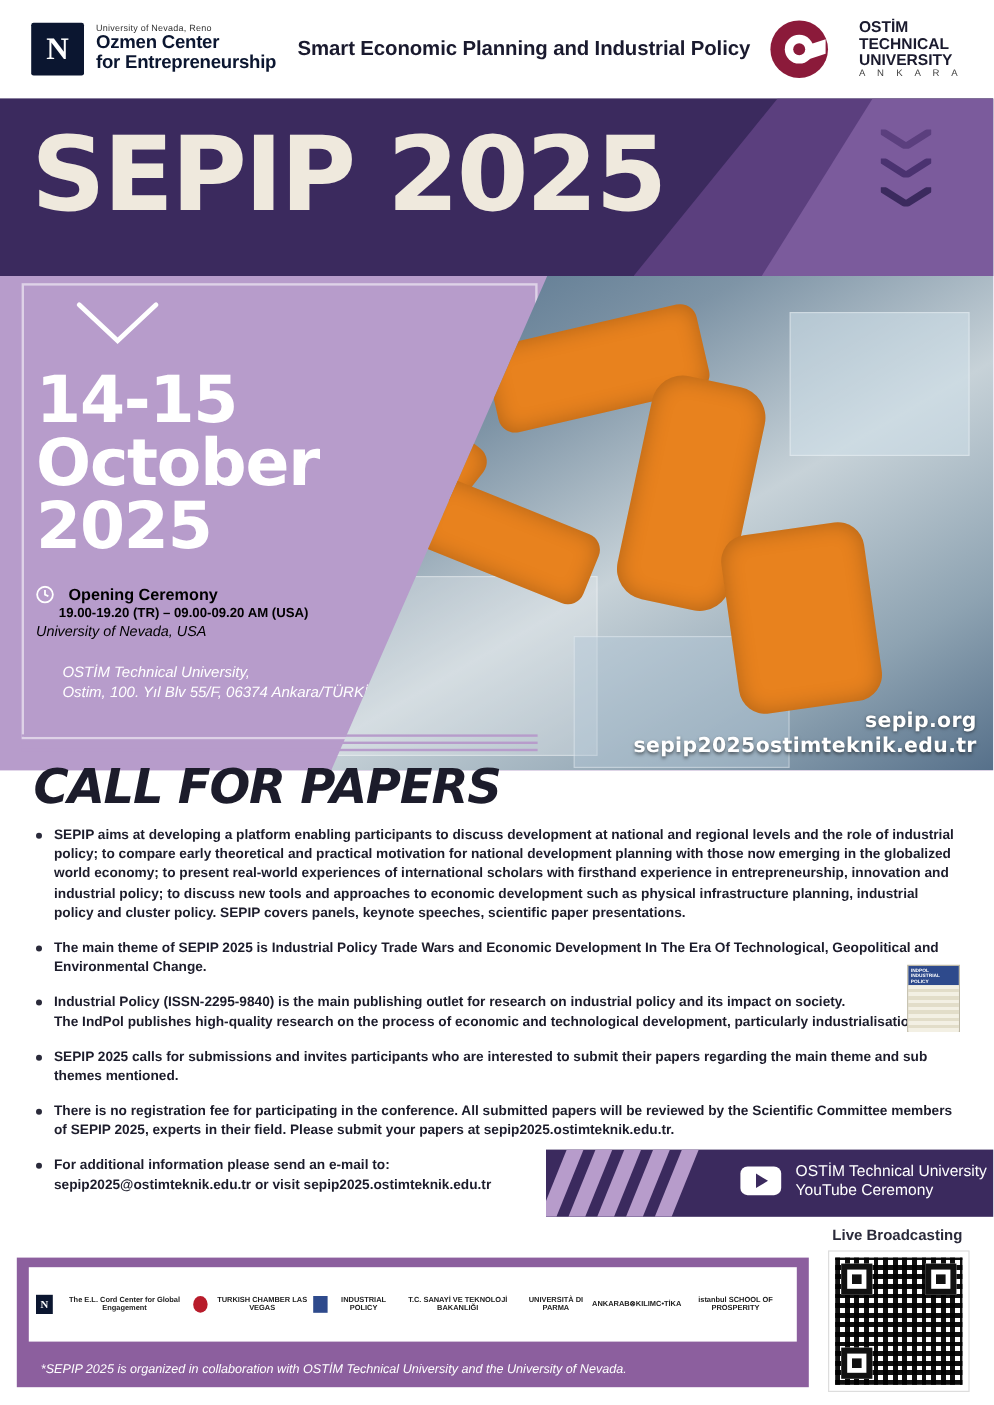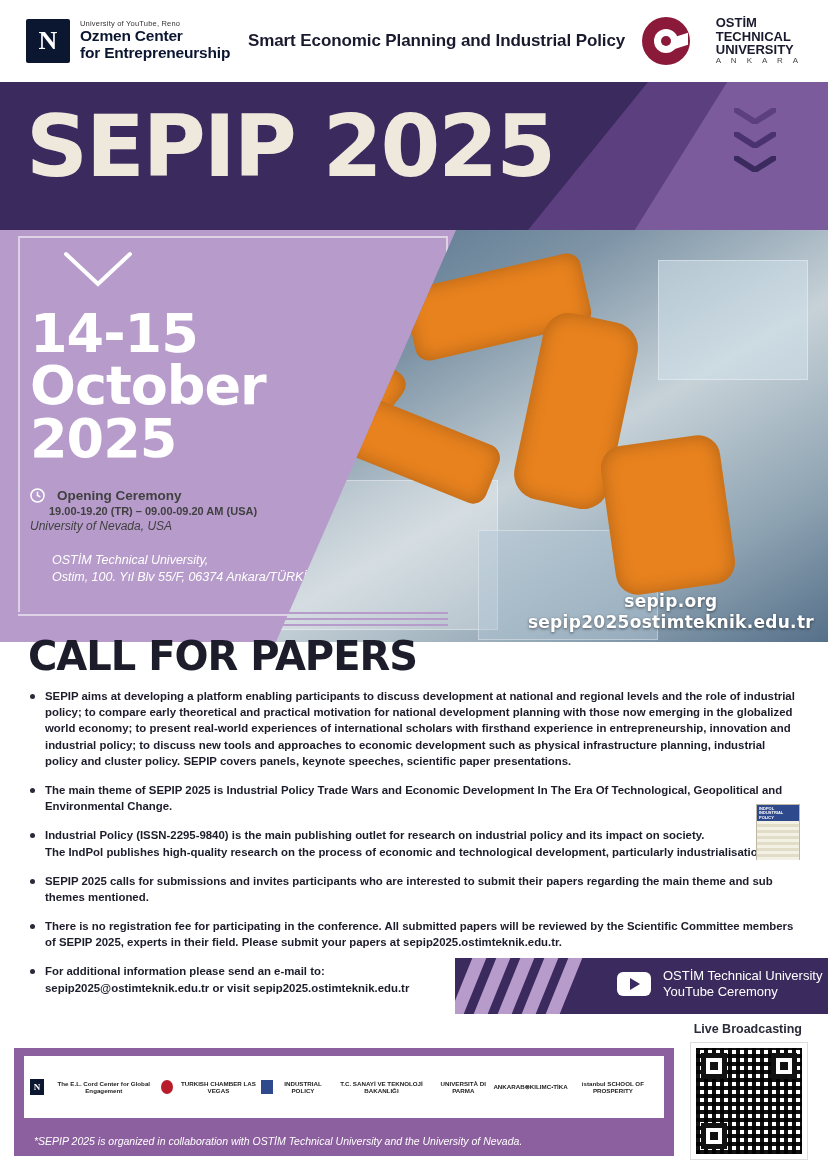--- a/index.html
+++ b/index.html
@@ -90,21 +90,21 @@
     position: absolute; left: 18px; top: 6px; width: 430px; height: 380px;
     border: 2px solid rgba(255,255,255,.55);
   }
   .big-chev { position: absolute; left: 62px; top: 20px; }
   .dates {
     position: absolute; left: 30px; top: 78px;
     color: #fff; font-weight: bold; font-size: 54px; line-height: 0.97;
     font-family: "DejaVu Sans", sans-serif; letter-spacing: -1px;
   }
   .info {
-    position: absolute; left: 30px; top: 258px; color: #404040;
+    position: absolute; left: 30px; top: 258px; color: #000000;
   }
   .info .row1 { display: flex; align-items: center; gap: 6px; font-weight: bold; font-size: 13.5px; }
   .clock-icon { width: 15px; height: 15px; }
   .info .row2 { font-weight: bold; font-size: 11px; margin-top: 2px; margin-left: 19px; }
   .info .row3 { font-size: 12px; font-style: italic; margin-top: 2px; }
   .venue {
     position: absolute; left: 52px; top: 322px; color: #fff; font-style: italic; font-size: 12.5px;
     line-height: 1.35;
   }
 
@@ -123,34 +123,35 @@
   .r3 { left: 120px; top: 190px; width: 150px; height: 62px; transform: rotate(22deg); }
   .r4 { left: 380px; top: 210px; width: 120px; height: 150px; transform: rotate(-8deg); border-radius: 22px;}
   .r5 { left: 60px; top: 110px; width: 120px; height: 52px; transform: rotate(38deg); }
   .machine {
     position:absolute; background: rgba(255,255,255,.25); border:1px solid rgba(255,255,255,.35);
   }
   .m1 { left: 40px; top: 250px; width: 230px; height: 150px; }
   .m2 { left: 430px; top: 30px; width: 150px; height: 120px; background: rgba(210,225,235,.55); }
   .m3 { left: 250px; top: 300px; width: 180px; height: 110px; background: rgba(180,200,215,.45); }
   .urls {
-    position: absolute; right: 14px; bottom: 10px; text-align: center; color: #fff;
+    position: absolute; right: 14px; bottom: 10px; text-align: right; color: #fff;
     font-size: 17px; font-weight: bold; line-height: 1.2; text-shadow: 0 1px 3px rgba(0,0,0,.55);
     font-family: "DejaVu Sans", sans-serif; letter-spacing: .3px; margin-left: 22px;
   }
 
   
   .stripes { position: absolute; left: 18px; top: 612px; width: 430px; }
   .stripes div { height: 2px; background: #b79ccb; margin-bottom: 4px; }
 
   
   .cfp-title {
     position: absolute; left: 28px; top: 633px;
     font-size: 40px; font-weight: bold; color: #1c1c2b; letter-spacing: -1px;
     font-family: "DejaVu Sans", sans-serif;
+    font-style: italic;
   }
   .bullets { position: absolute; left: 30px; top: 688px; width: 770px; }
   .bullet { display: flex; gap: 10px; margin-bottom: 13px; }
   .bullet .dot {
     width: 5px; height: 5px; background: #2a2a3a; border-radius: 50%; margin-top: 6px; flex: 0 0 auto;
   }
   .bullet p {
     font-size: 11.4px; line-height: 1.42; color: #1c1c2b; font-weight: bold;
   }
 
@@ -221,21 +222,21 @@
 </style>
 </head>
 <body>
 
 <div class="poster">
 
   <div class="header">
     <div class="hdr-left">
       <div class="unr-logo">N</div>
       <div class="ozmen">
-        <div class="small">University of YouTube, Reno</div>
+        <div class="small">University of Nevada, Reno</div>
         <div class="big">Ozmen Center</div>
         <div class="big">for Entrepreneurship</div>
       </div>
     </div>
     <div class="hdr-title">Smart Economic Planning and Industrial Policy</div>
     <div class="hdr-right">
       <div class="ostim-mark">
         <div class="ring"></div>
           <div class="dot"></div>
           <div class="cut"></div>

